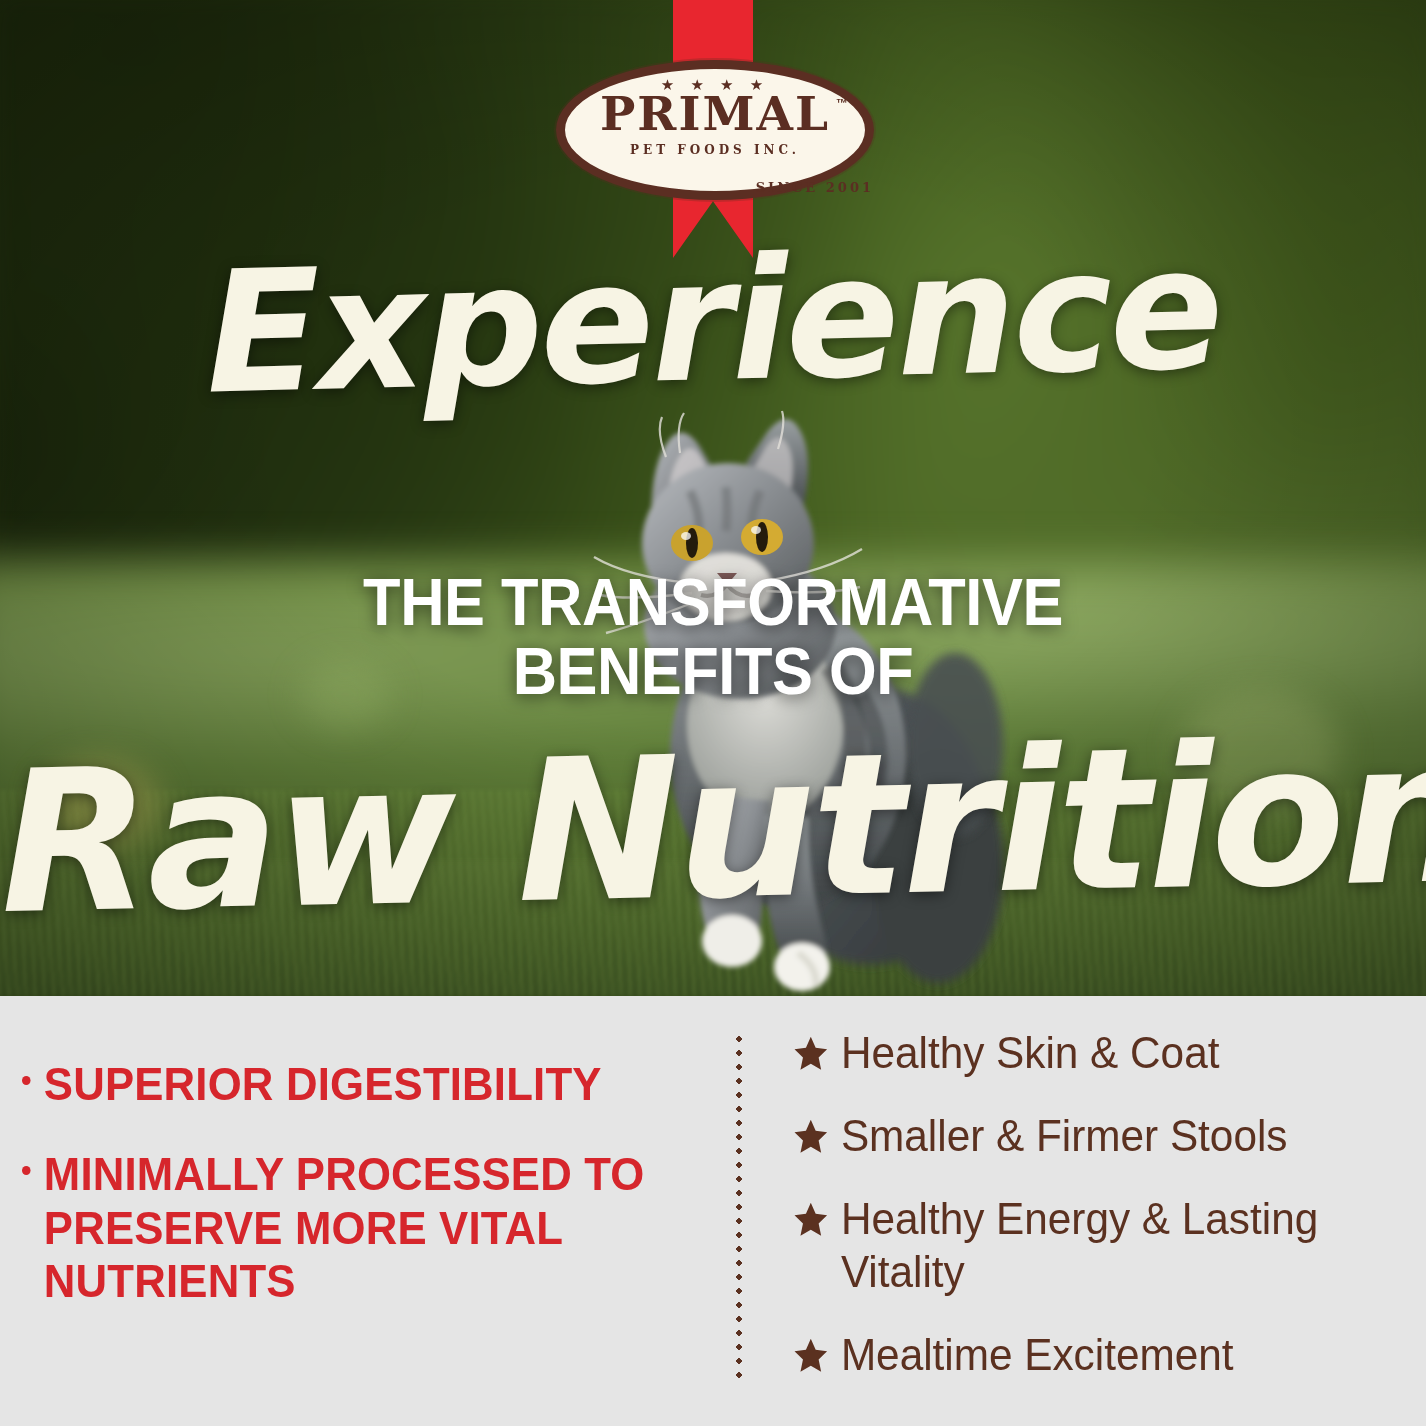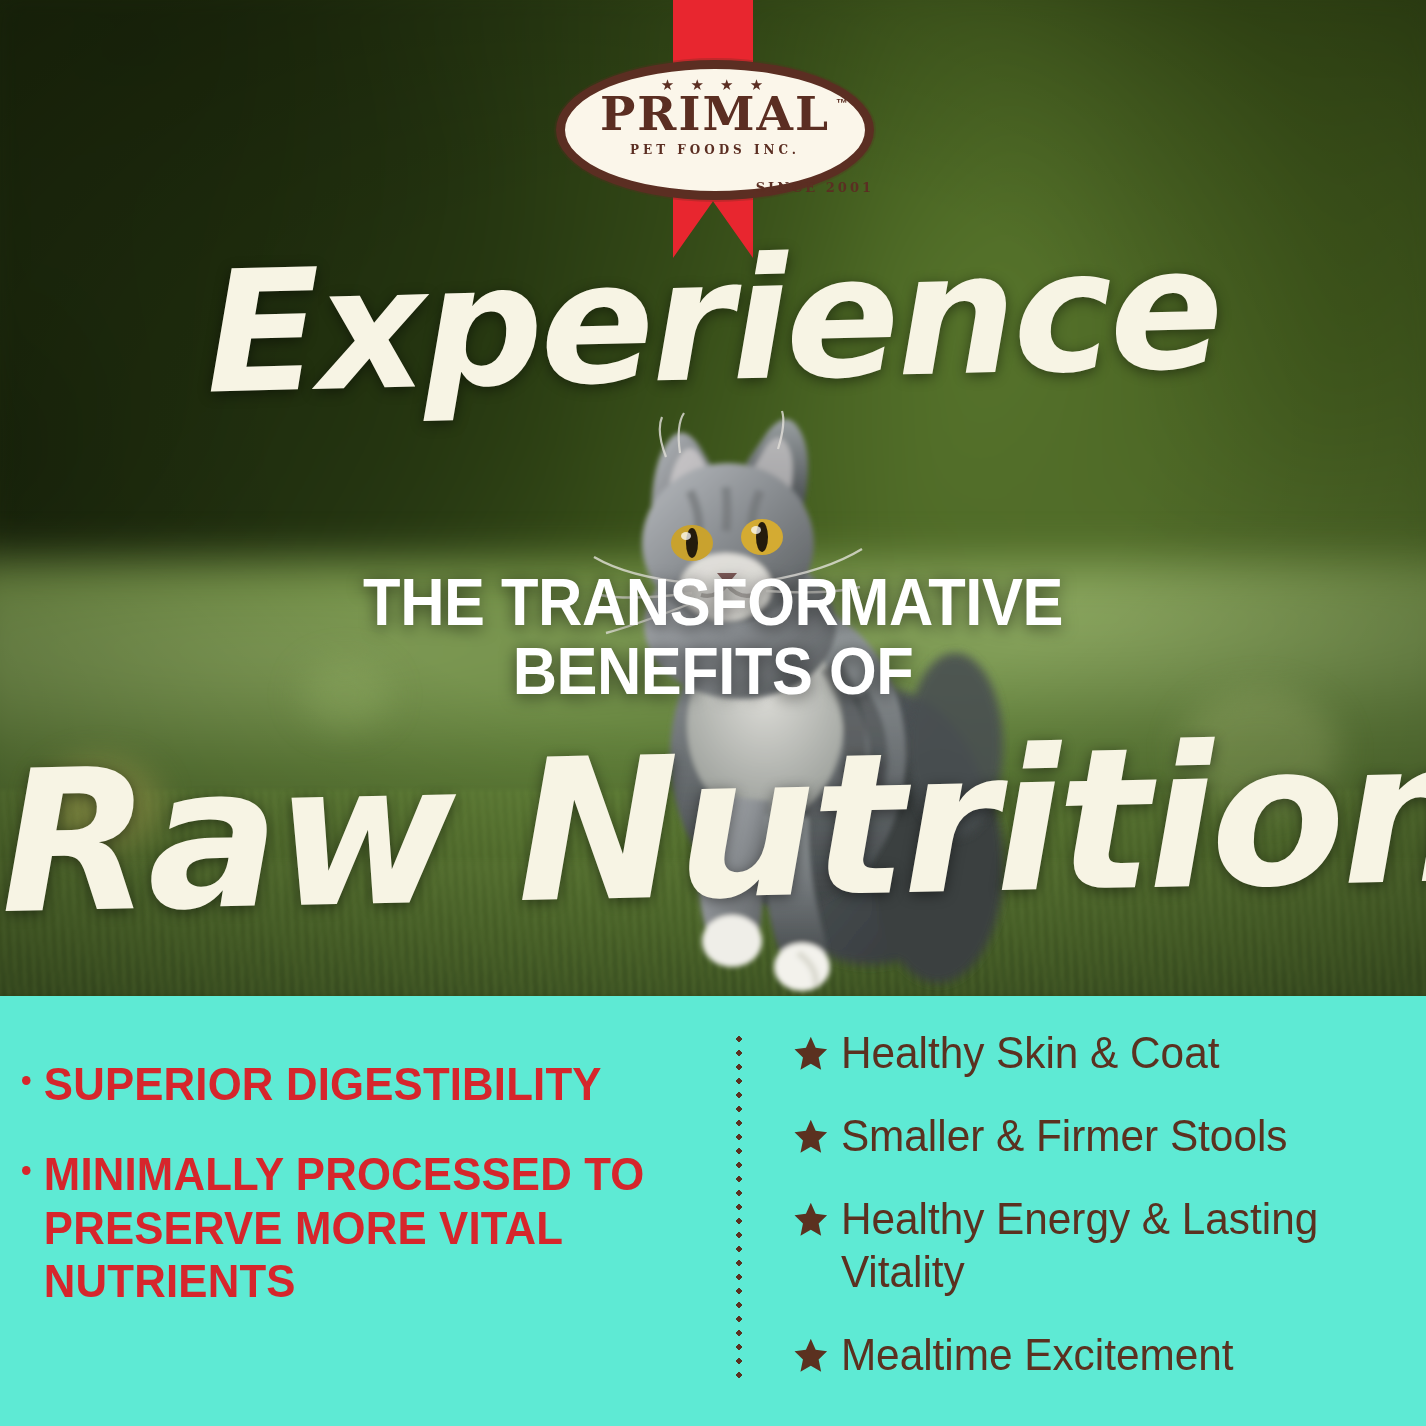--- a/index.html
+++ b/index.html
@@ -142,21 +142,21 @@
     transform:scaleX(.93);
     text-shadow:0 3px 16px rgba(0,0,0,.55);
   }
 
   
   .cat{position:absolute;left:540px;top:395px;width:470px;height:610px;z-index:4;}
 
   
   .panel{
     position:absolute;left:0;top:996px;width:1426px;height:430px;
-    background:#5eead4;
+    background:#e5e5e5;
     z-index:6;
   }
   .col-left{
     position:absolute;left:22px;top:62px;width:660px;
   }
   .li-red{
     display:flex;align-items:flex-start;
     color:#D6262C;
     font-family:"Liberation Sans", sans-serif;
     font-weight:bold;font-size:46px;line-height:1.17;

